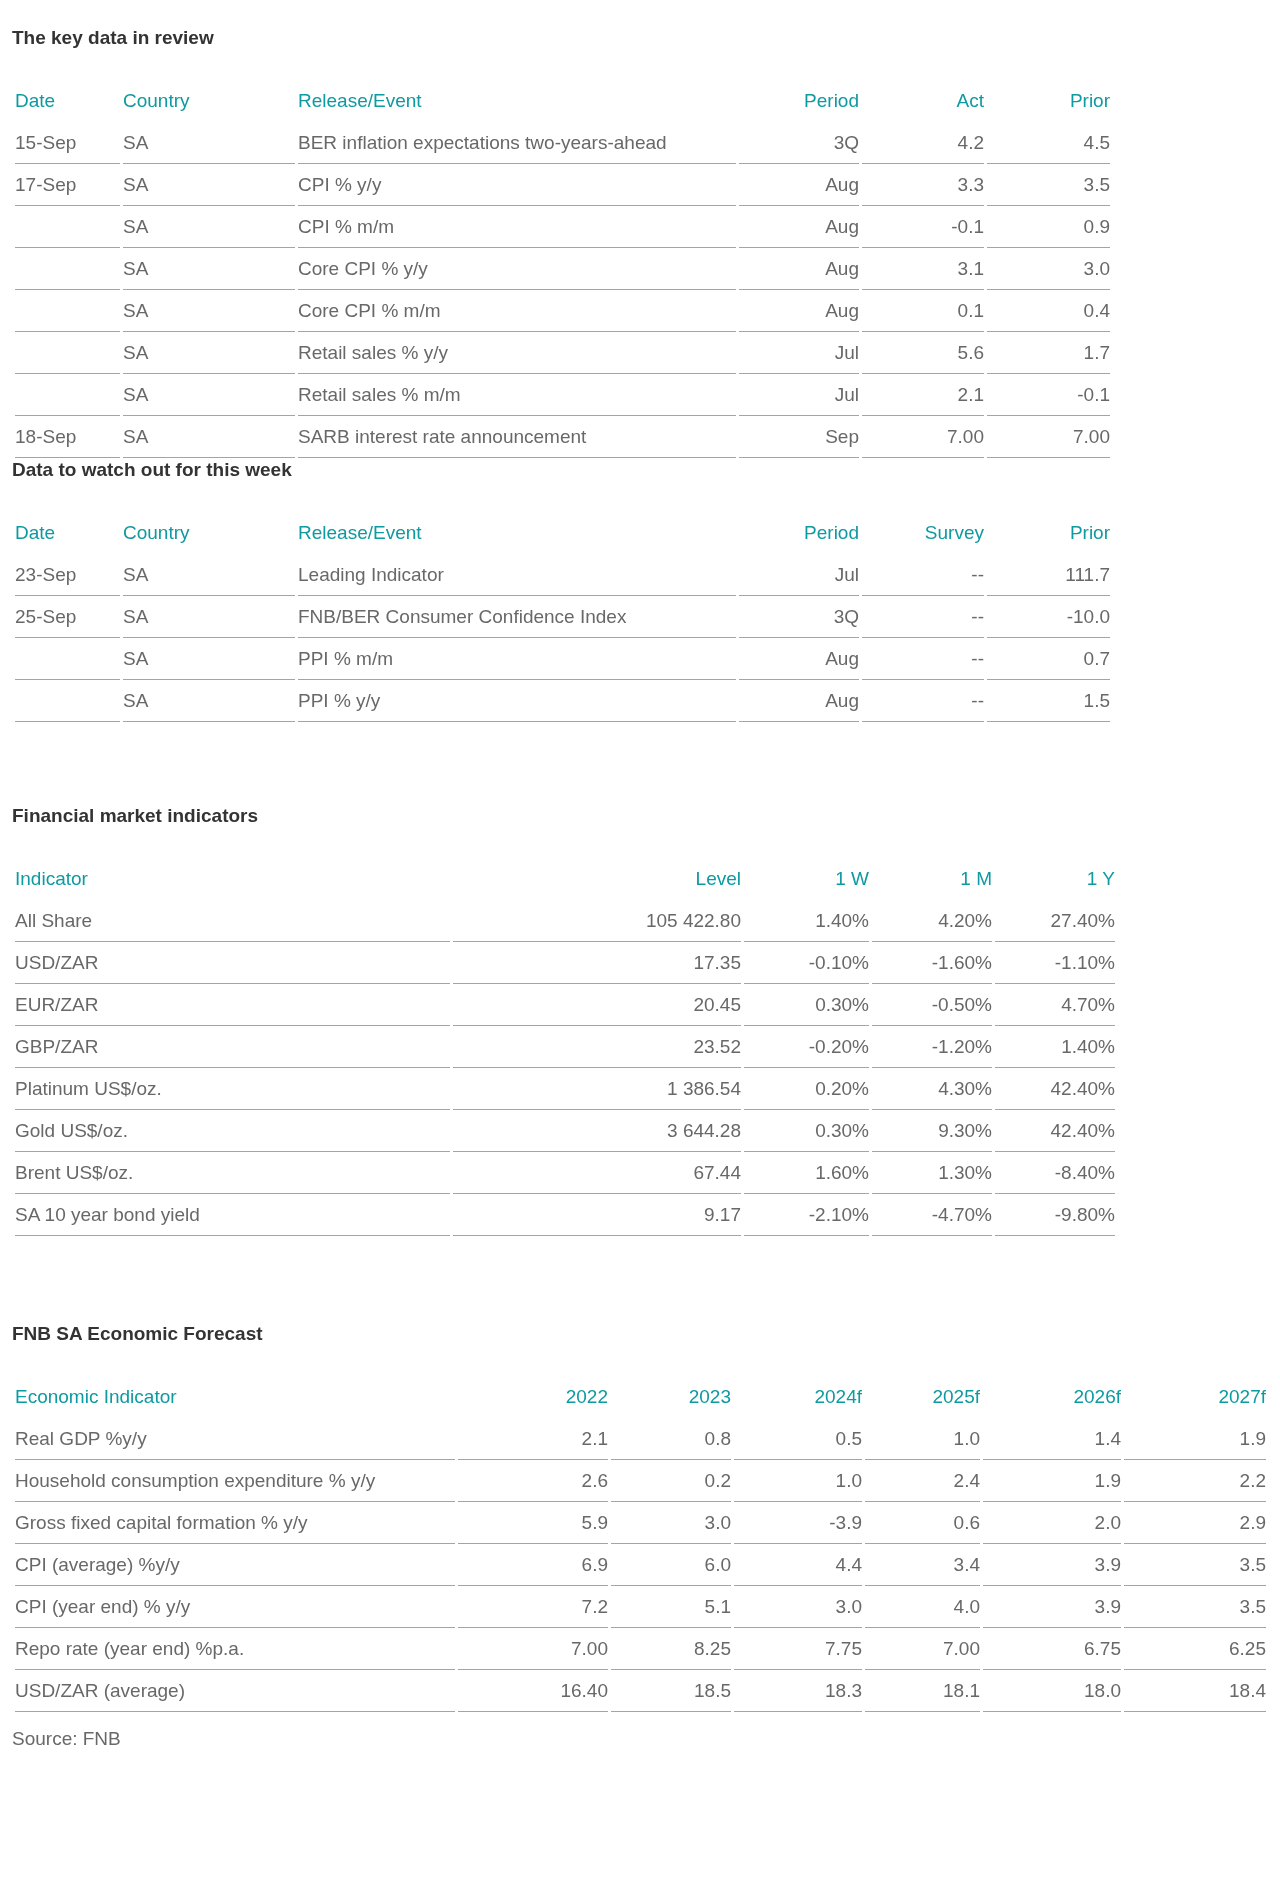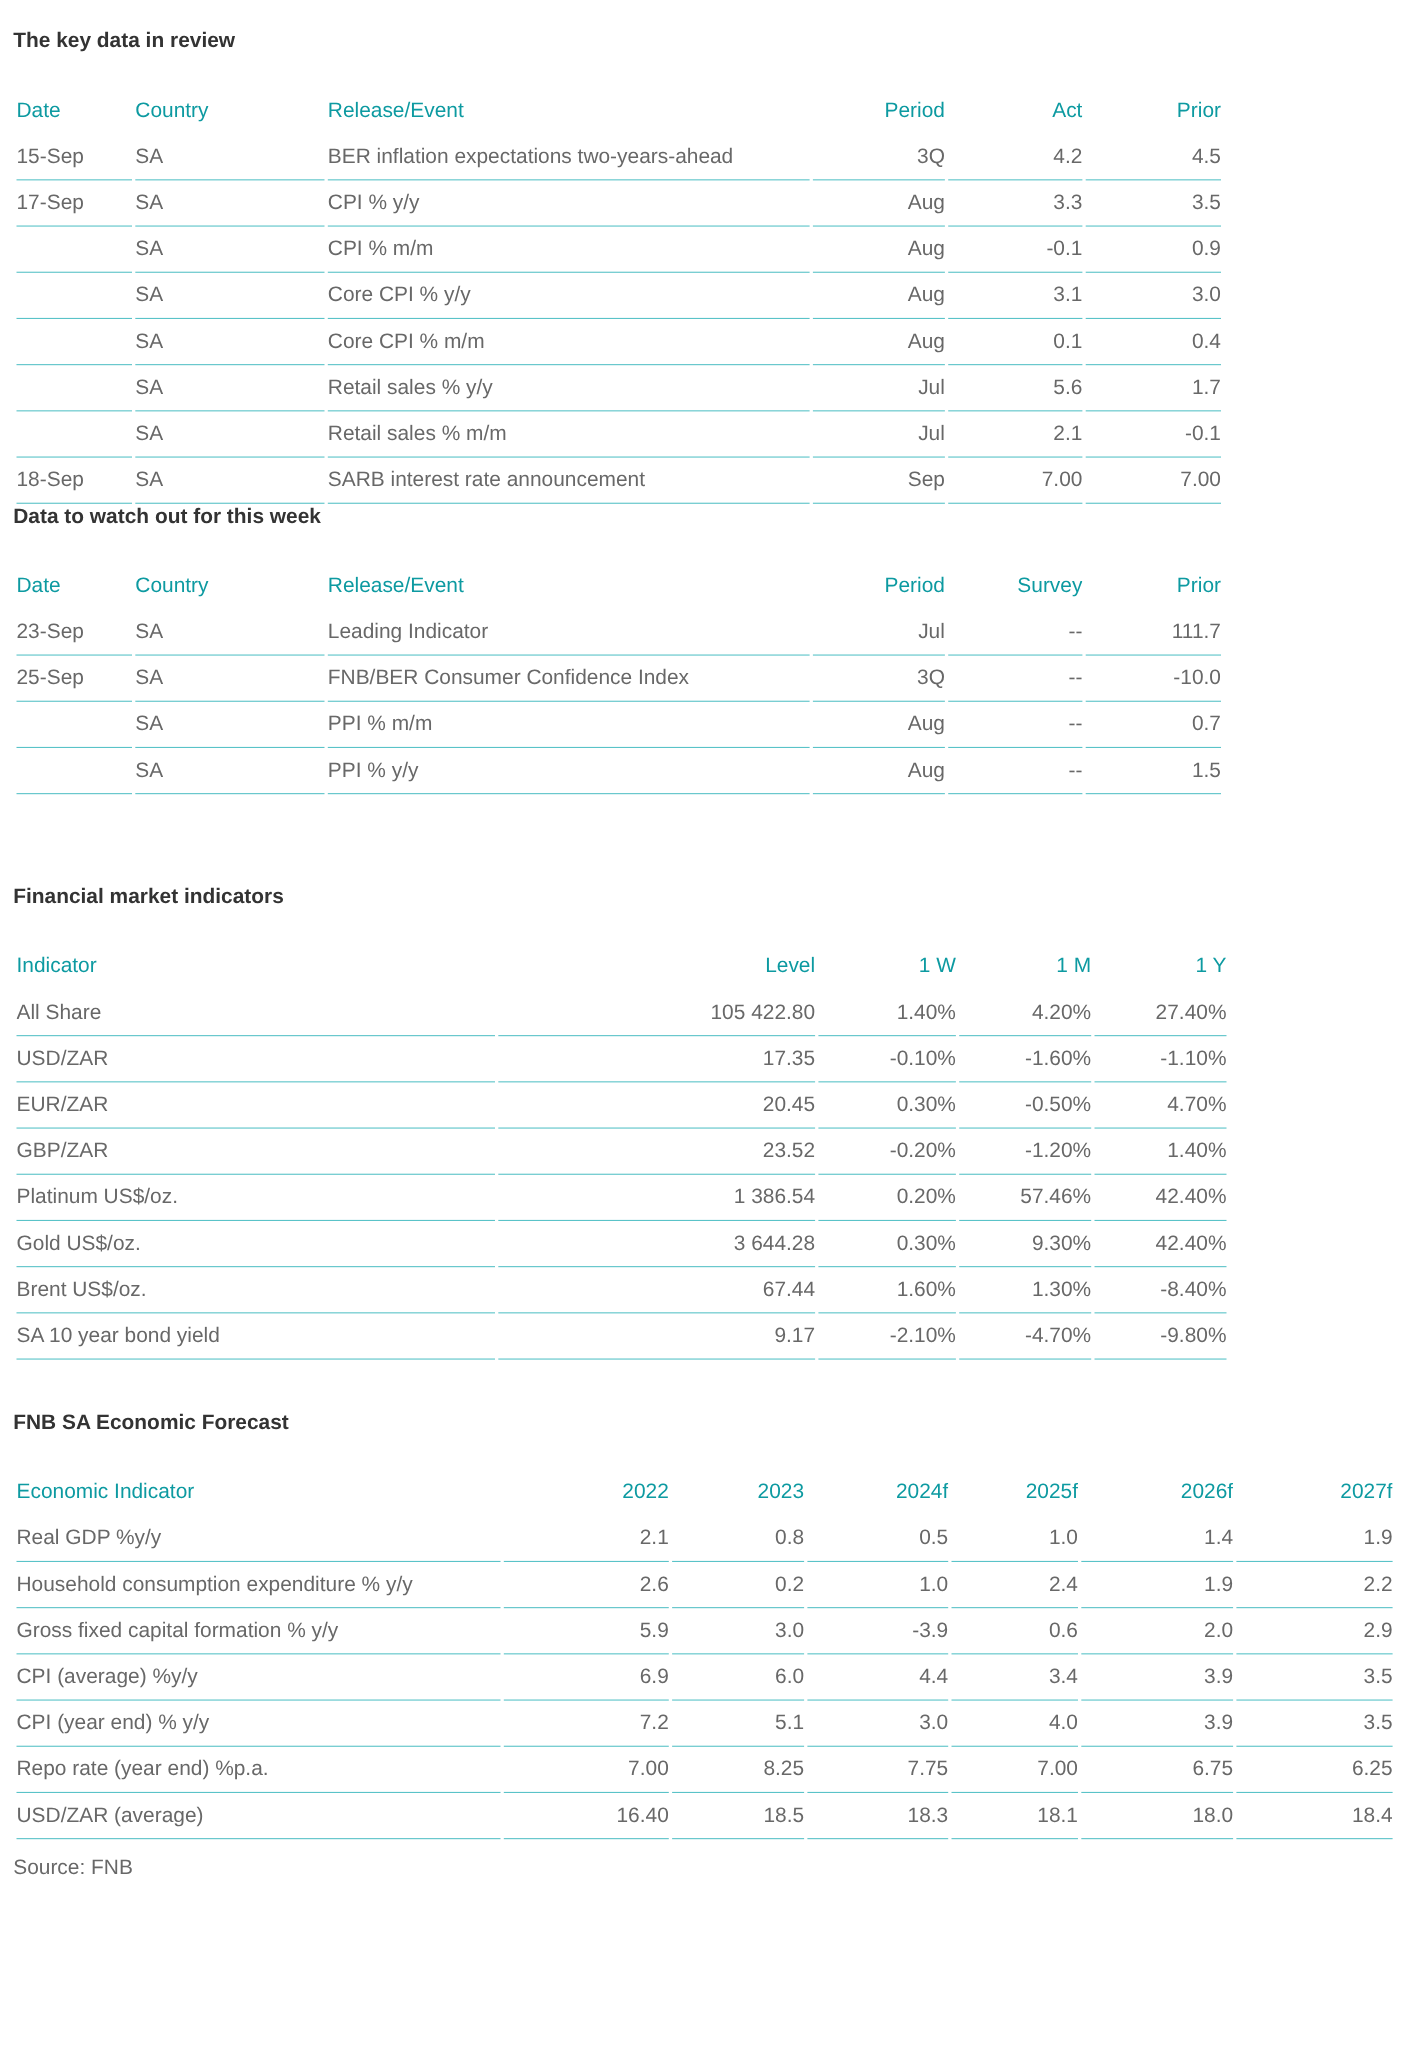--- a/index.html
+++ b/index.html
@@ -22,21 +22,21 @@
   .section-title{
     font-size:19px;
     font-weight:700;
     color:var(--title);
     margin:0 0 30px 0;
     line-height:24px;
   }
   .s1{margin-top:2px;}
   .s2{}
   .s3{margin-top:82px;}
-  .s4{margin-top:46px;}
+  .s4{margin-top:86px;}
   table{
     border-collapse:separate;
     border-spacing:3px 0;
     table-layout:fixed;
     font-size:19px;
     color:var(--body);
   }
   th{
     font-weight:400;
     color:var(--accent);
@@ -261,21 +261,21 @@
           <td class="al">GBP/ZAR</td>
           <td class="ar">23.52</td>
           <td class="ar">-0.20%</td>
           <td class="ar">-1.20%</td>
           <td class="ar">1.40%</td>
         </tr>
         <tr>
           <td class="al">Platinum US$/oz.</td>
           <td class="ar">1 386.54</td>
           <td class="ar">0.20%</td>
-          <td class="ar">57.46%</td>
+          <td class="ar">4.30%</td>
           <td class="ar">42.40%</td>
         </tr>
         <tr>
           <td class="al">Gold US$/oz.</td>
           <td class="ar">3 644.28</td>
           <td class="ar">0.30%</td>
           <td class="ar">9.30%</td>
           <td class="ar">42.40%</td>
         </tr>
         <tr>

